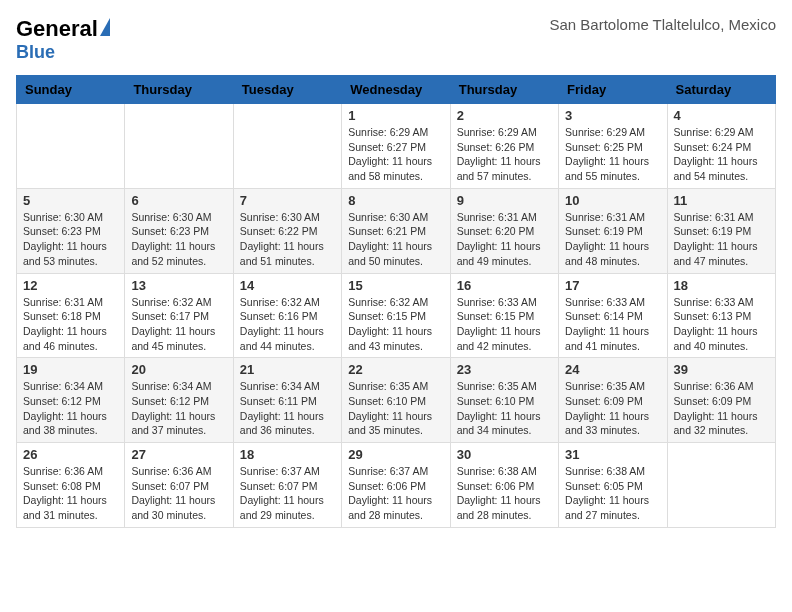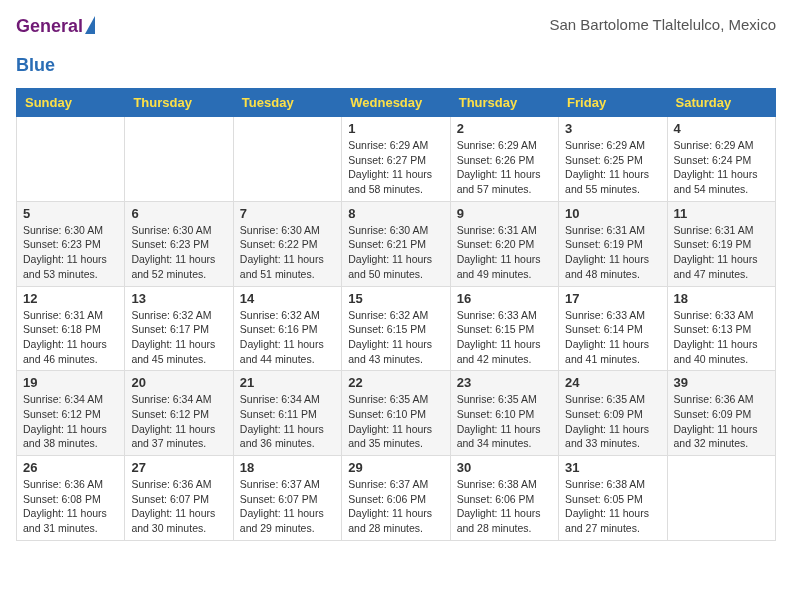--- a/index.html
+++ b/index.html
@@ -19,29 +19,28 @@
     .logo {
       display: flex;
       flex-direction: column;
       align-items: flex-start;
     }
     .logo-text {
       display: flex;
       align-items: center;
     }
     .logo-general {
-      font-size: 18px;
+      font-size: 22px;
       font-weight: bold;
-      color: #701a75;
+      color: #000000;
     }
     .logo-blue {
       font-size: 18px;
       font-weight: bold;
       color: #2a6db5;
-      margin-top: 18px;
     }
     .logo-triangle {
       width: 0;
       height: 0;
       border-left: 10px solid transparent;
       border-bottom: 18px solid #2a6db5;
       margin-left: 2px;
       position: relative;
       top: -2px;
     }
@@ -57,21 +56,21 @@
       font-size: 15px;
       color: #555;
     }
     .calendar {
       width: 100%;
       border-collapse: collapse;
       border: 1px solid #ccc;
     }
     .calendar th {
       background-color: #2a6db5;
-      color: #fde047;
+      color: #000000;
       text-align: left;
       padding: 6px 8px;
       font-size: 13px;
       font-weight: bold;
       border: 1px solid #2a6db5;
     }
     .calendar td {
       width: 14.28%;
       vertical-align: top;
       padding: 4px 6px;

